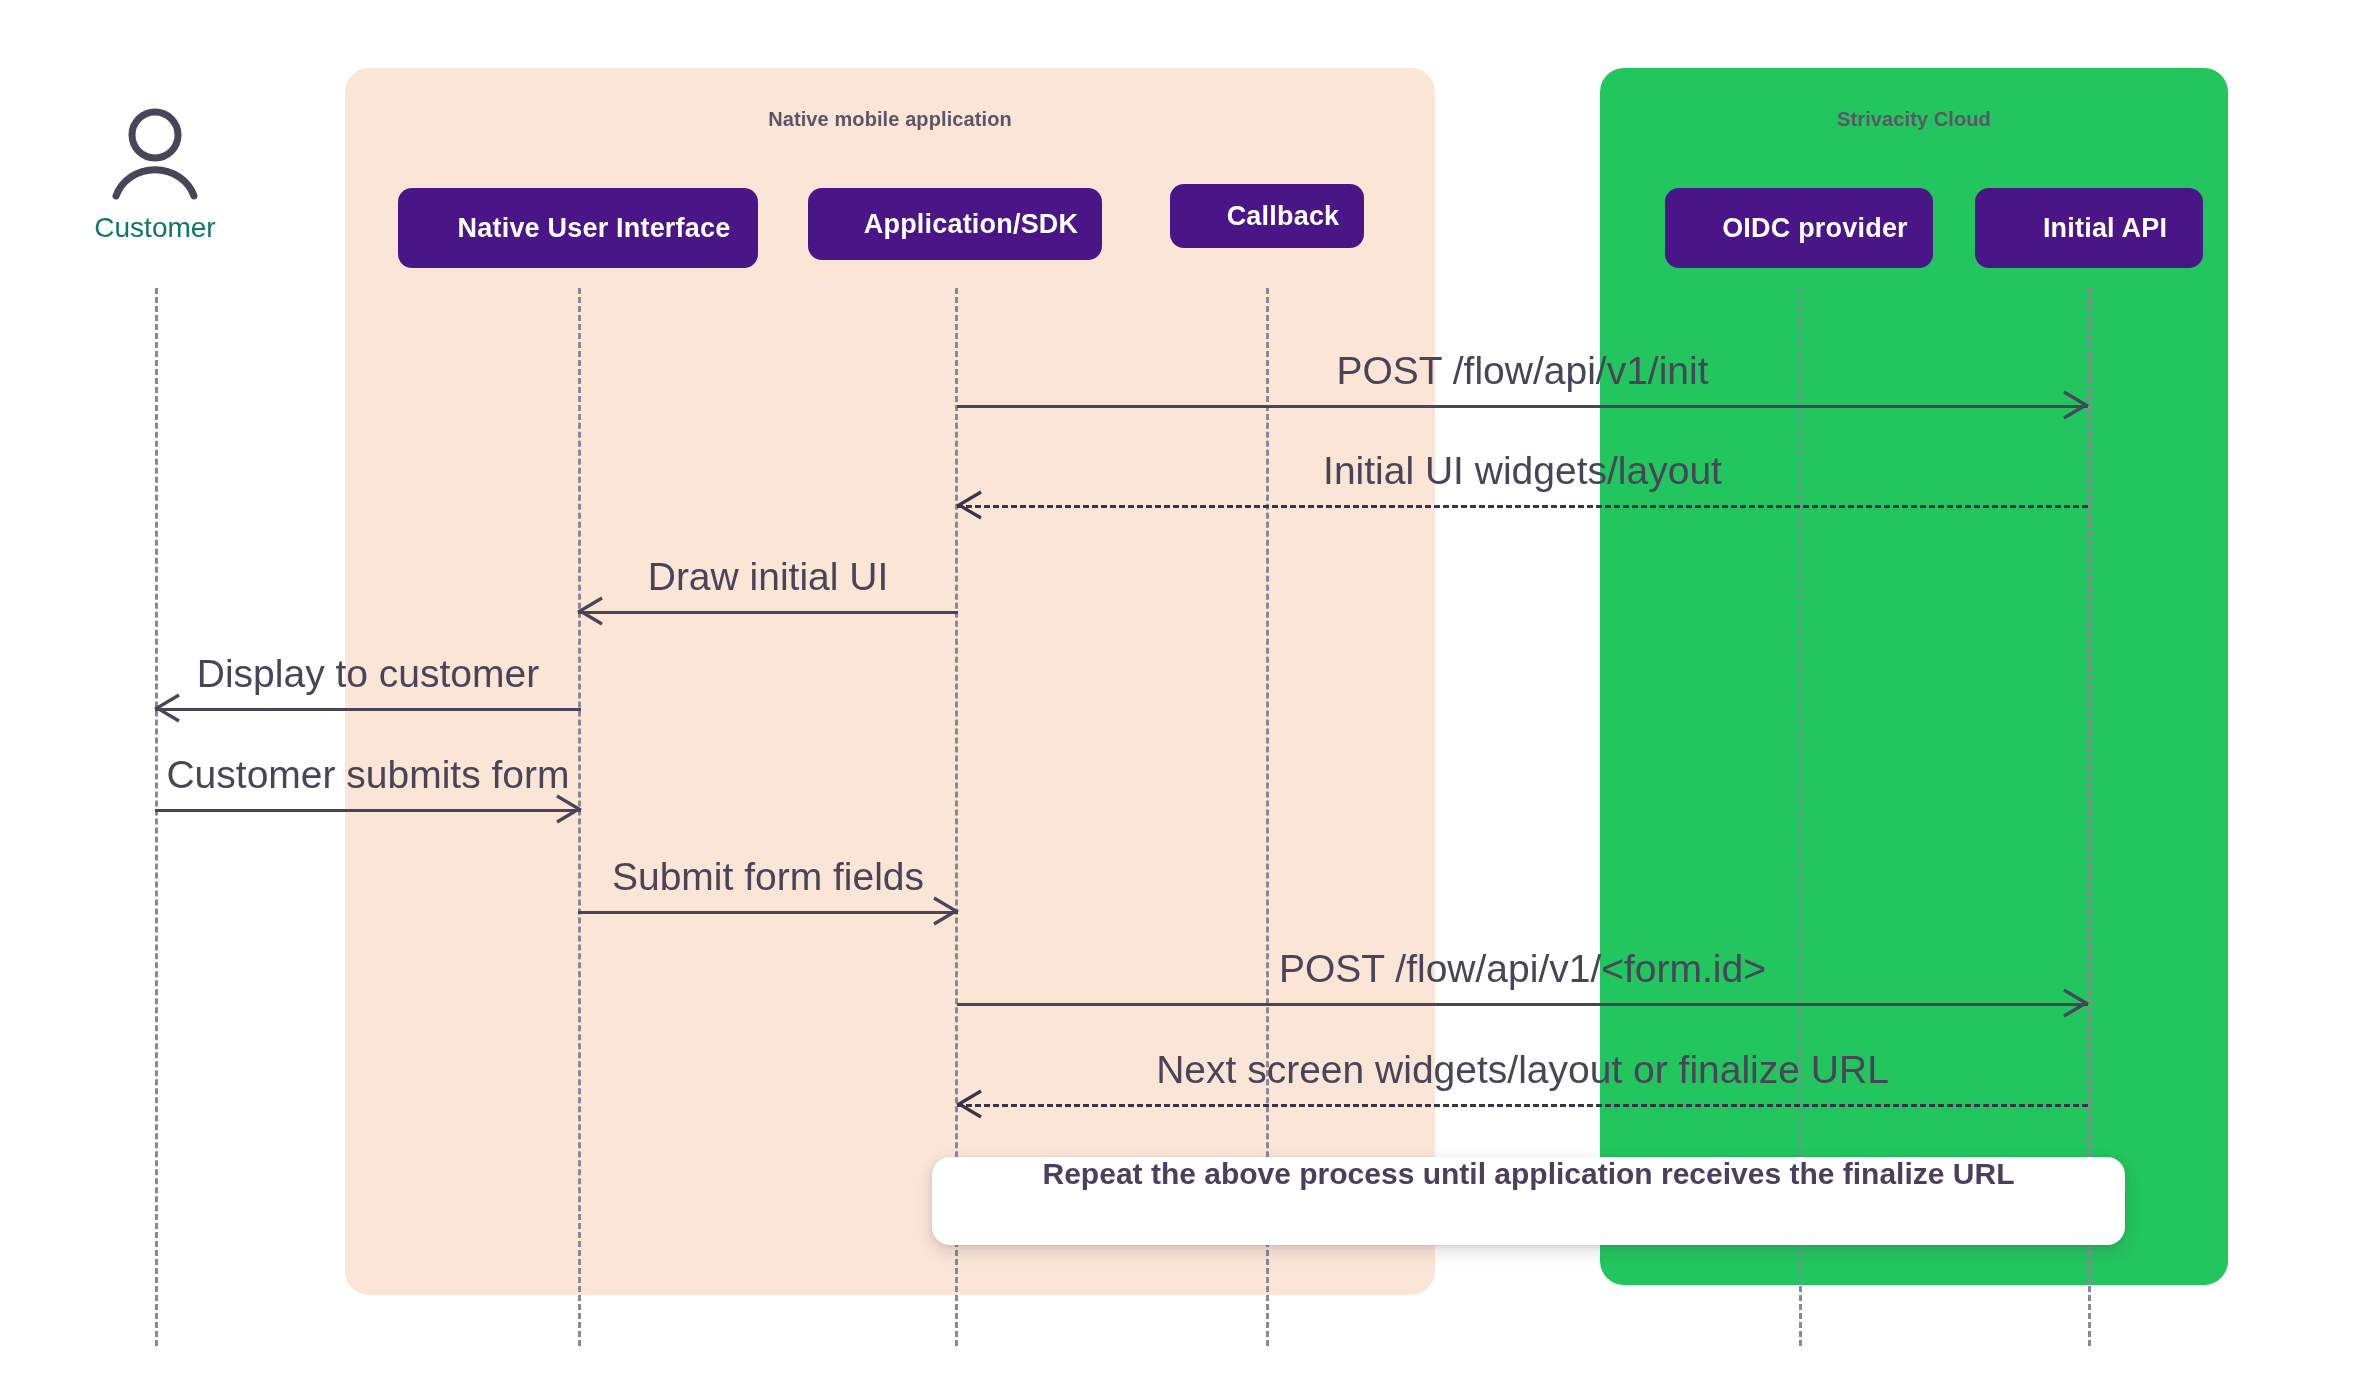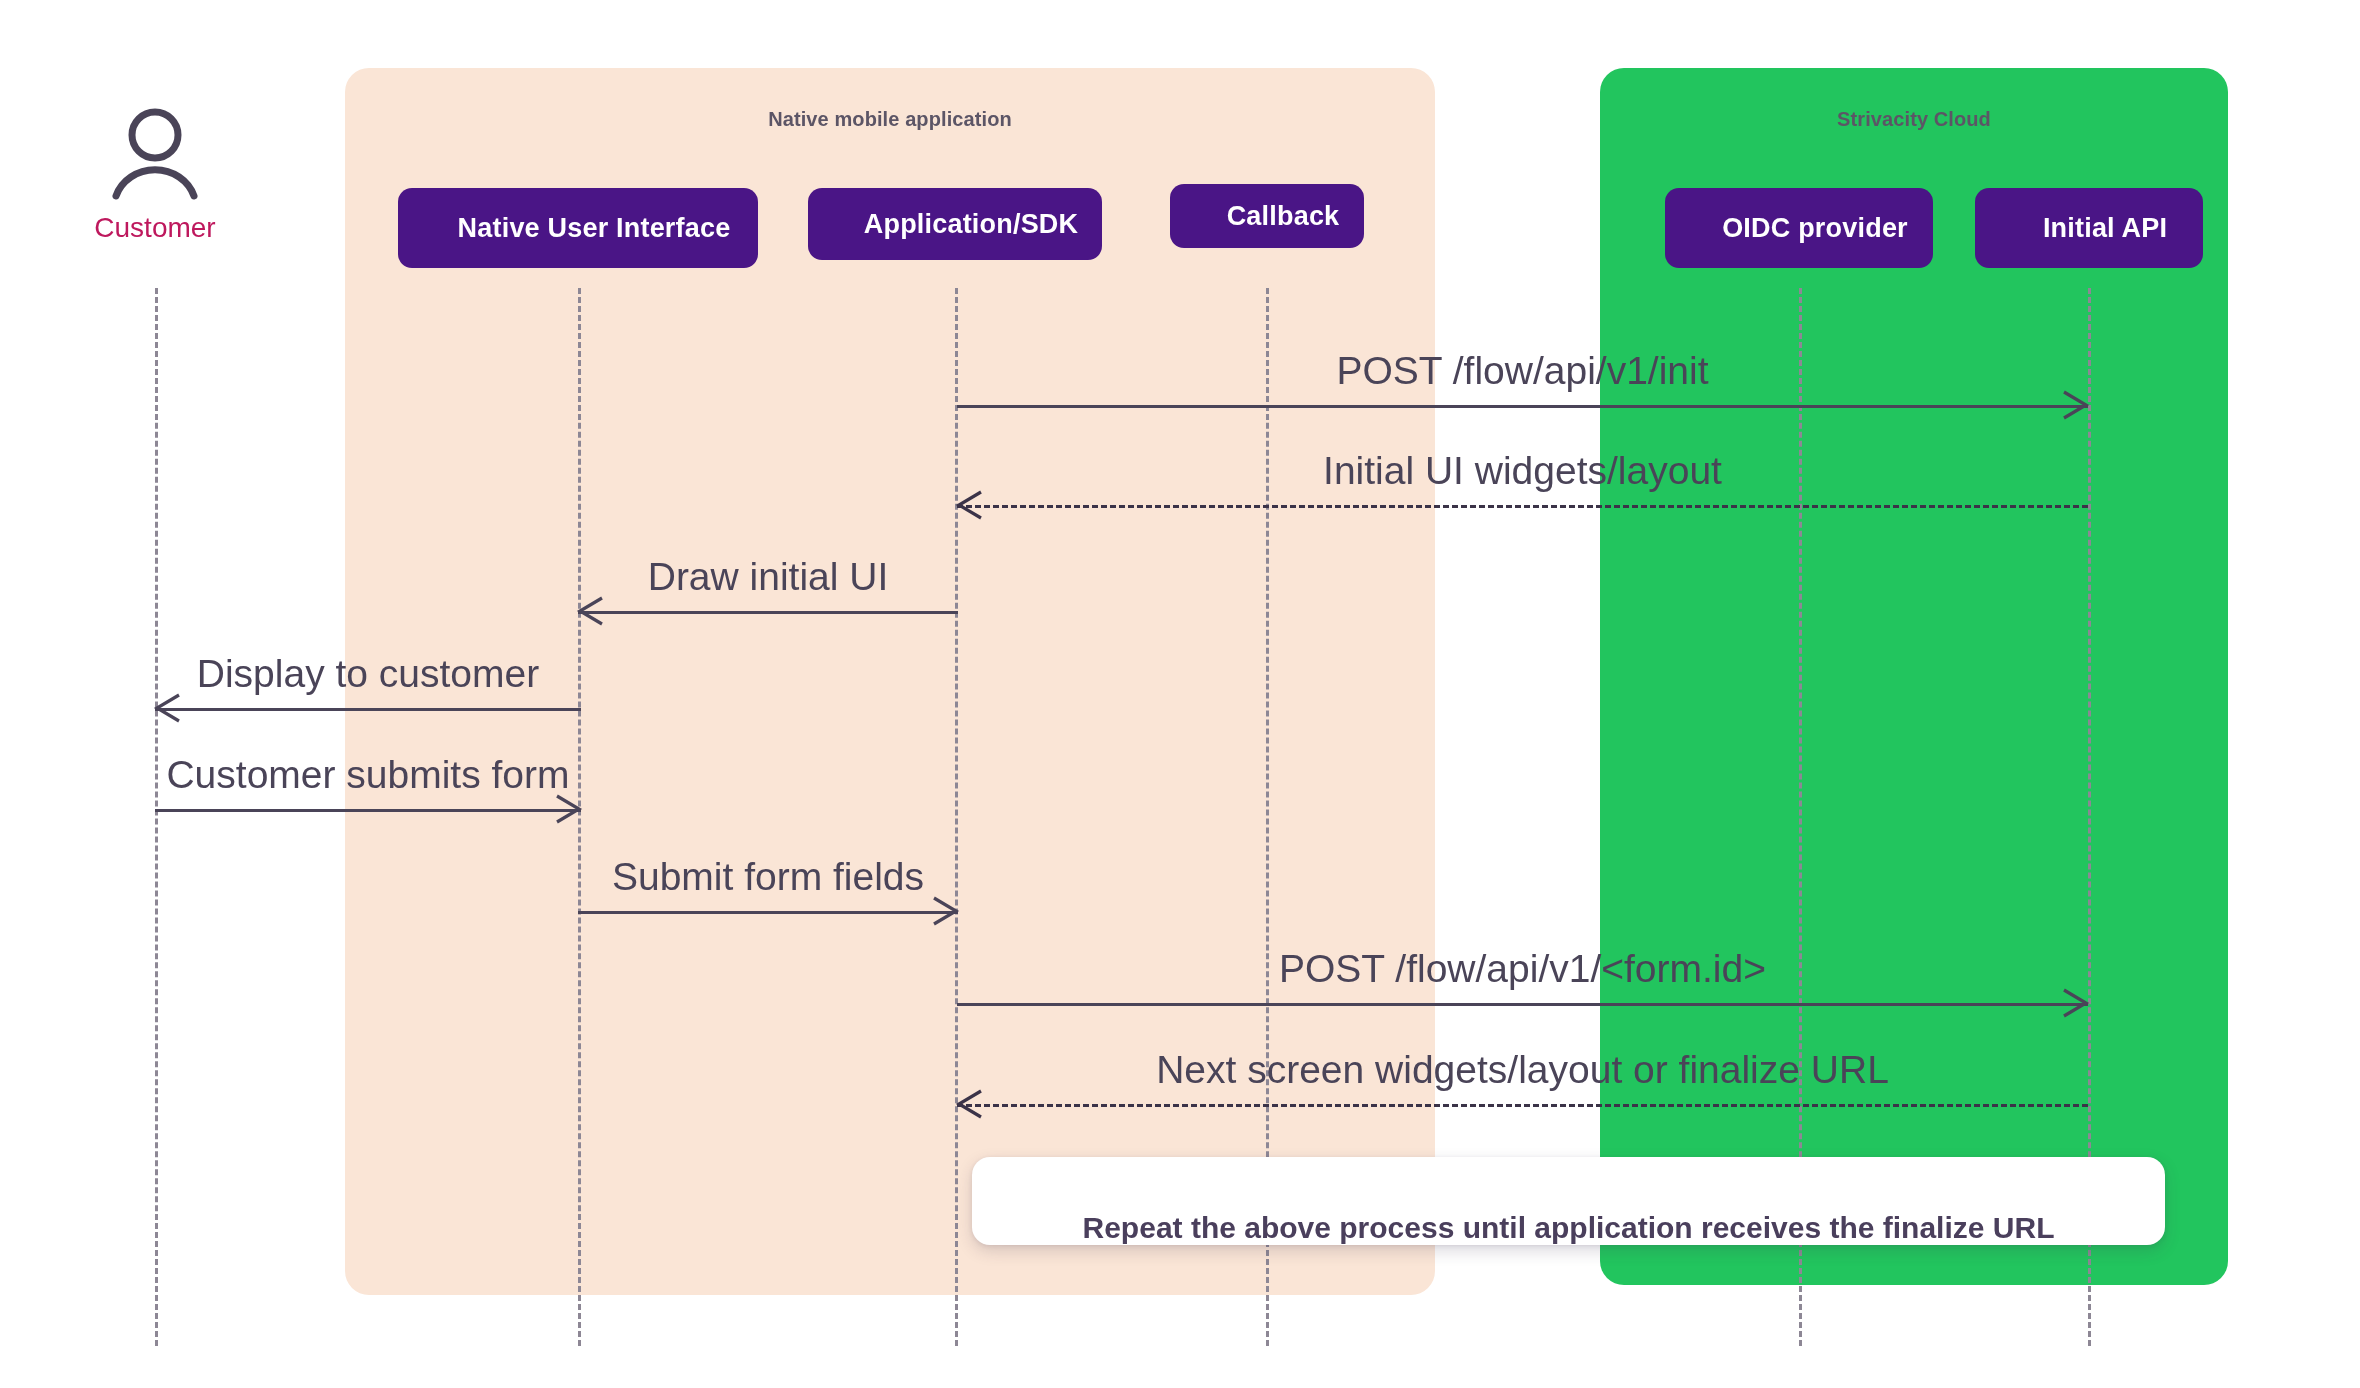--- a/index.html
+++ b/index.html
@@ -40,21 +40,21 @@
   .actor-wrap {
     position: absolute;
     text-align: center;
   }
   .actor-icon {
     display: block;
     margin: 0 auto;
   }
   .actor-label {
     font-size: 28px;
-    color: #be185d;
+    color: #0f766e;
     margin-top: 8px;
     white-space: nowrap;
   }
   
   .participant {
     position: absolute;
     background: #4a1586;
     color: #ffffff;
     border-radius: 14px;
     font-size: 27px;
@@ -108,24 +108,23 @@
   .arrowhead svg { display: block; }
   .arrowhead.right { right: -2px; }
   .arrowhead.left  { left: -2px; }
   
   .note {
     position: absolute;
     background: #ffffff;
     border-radius: 18px;
     box-shadow: 0 6px 16px rgba(60,50,80,0.18), 0 1px 4px rgba(60,50,80,0.10);
     display: flex;
-    align-items: flex-end;
+    align-items: flex-start;
     justify-content: center;
     box-sizing: border-box;
-    margin-left: 40px;
   }
   .note-text {
     font-size: 30px;
     font-weight: bold;
     color: #4a3f5c;
     white-space: nowrap;
   }
 </style>
 </head>
 <body>

